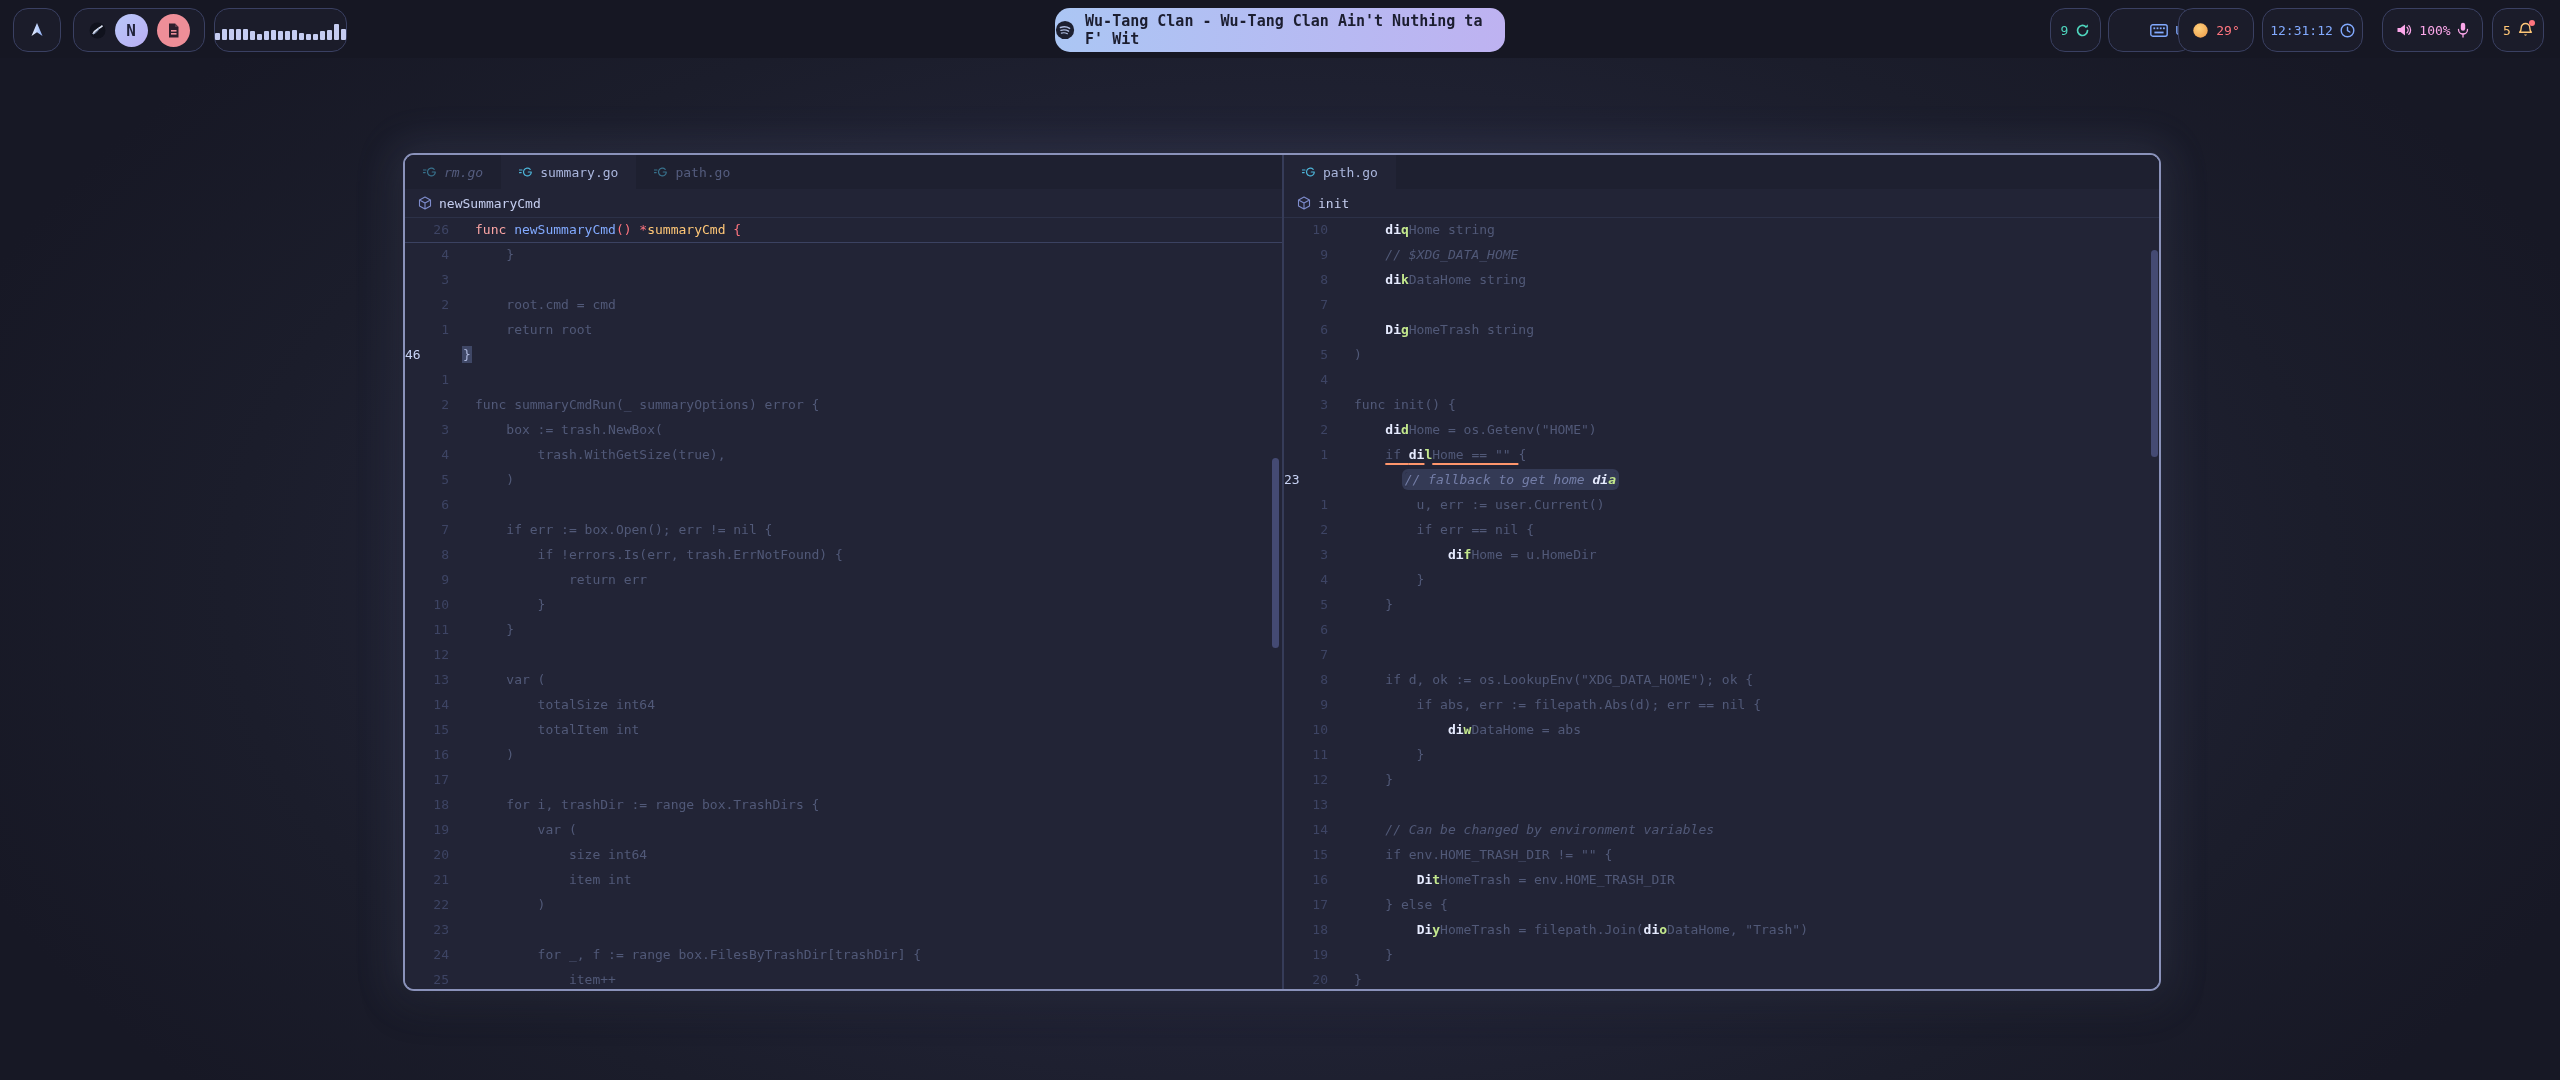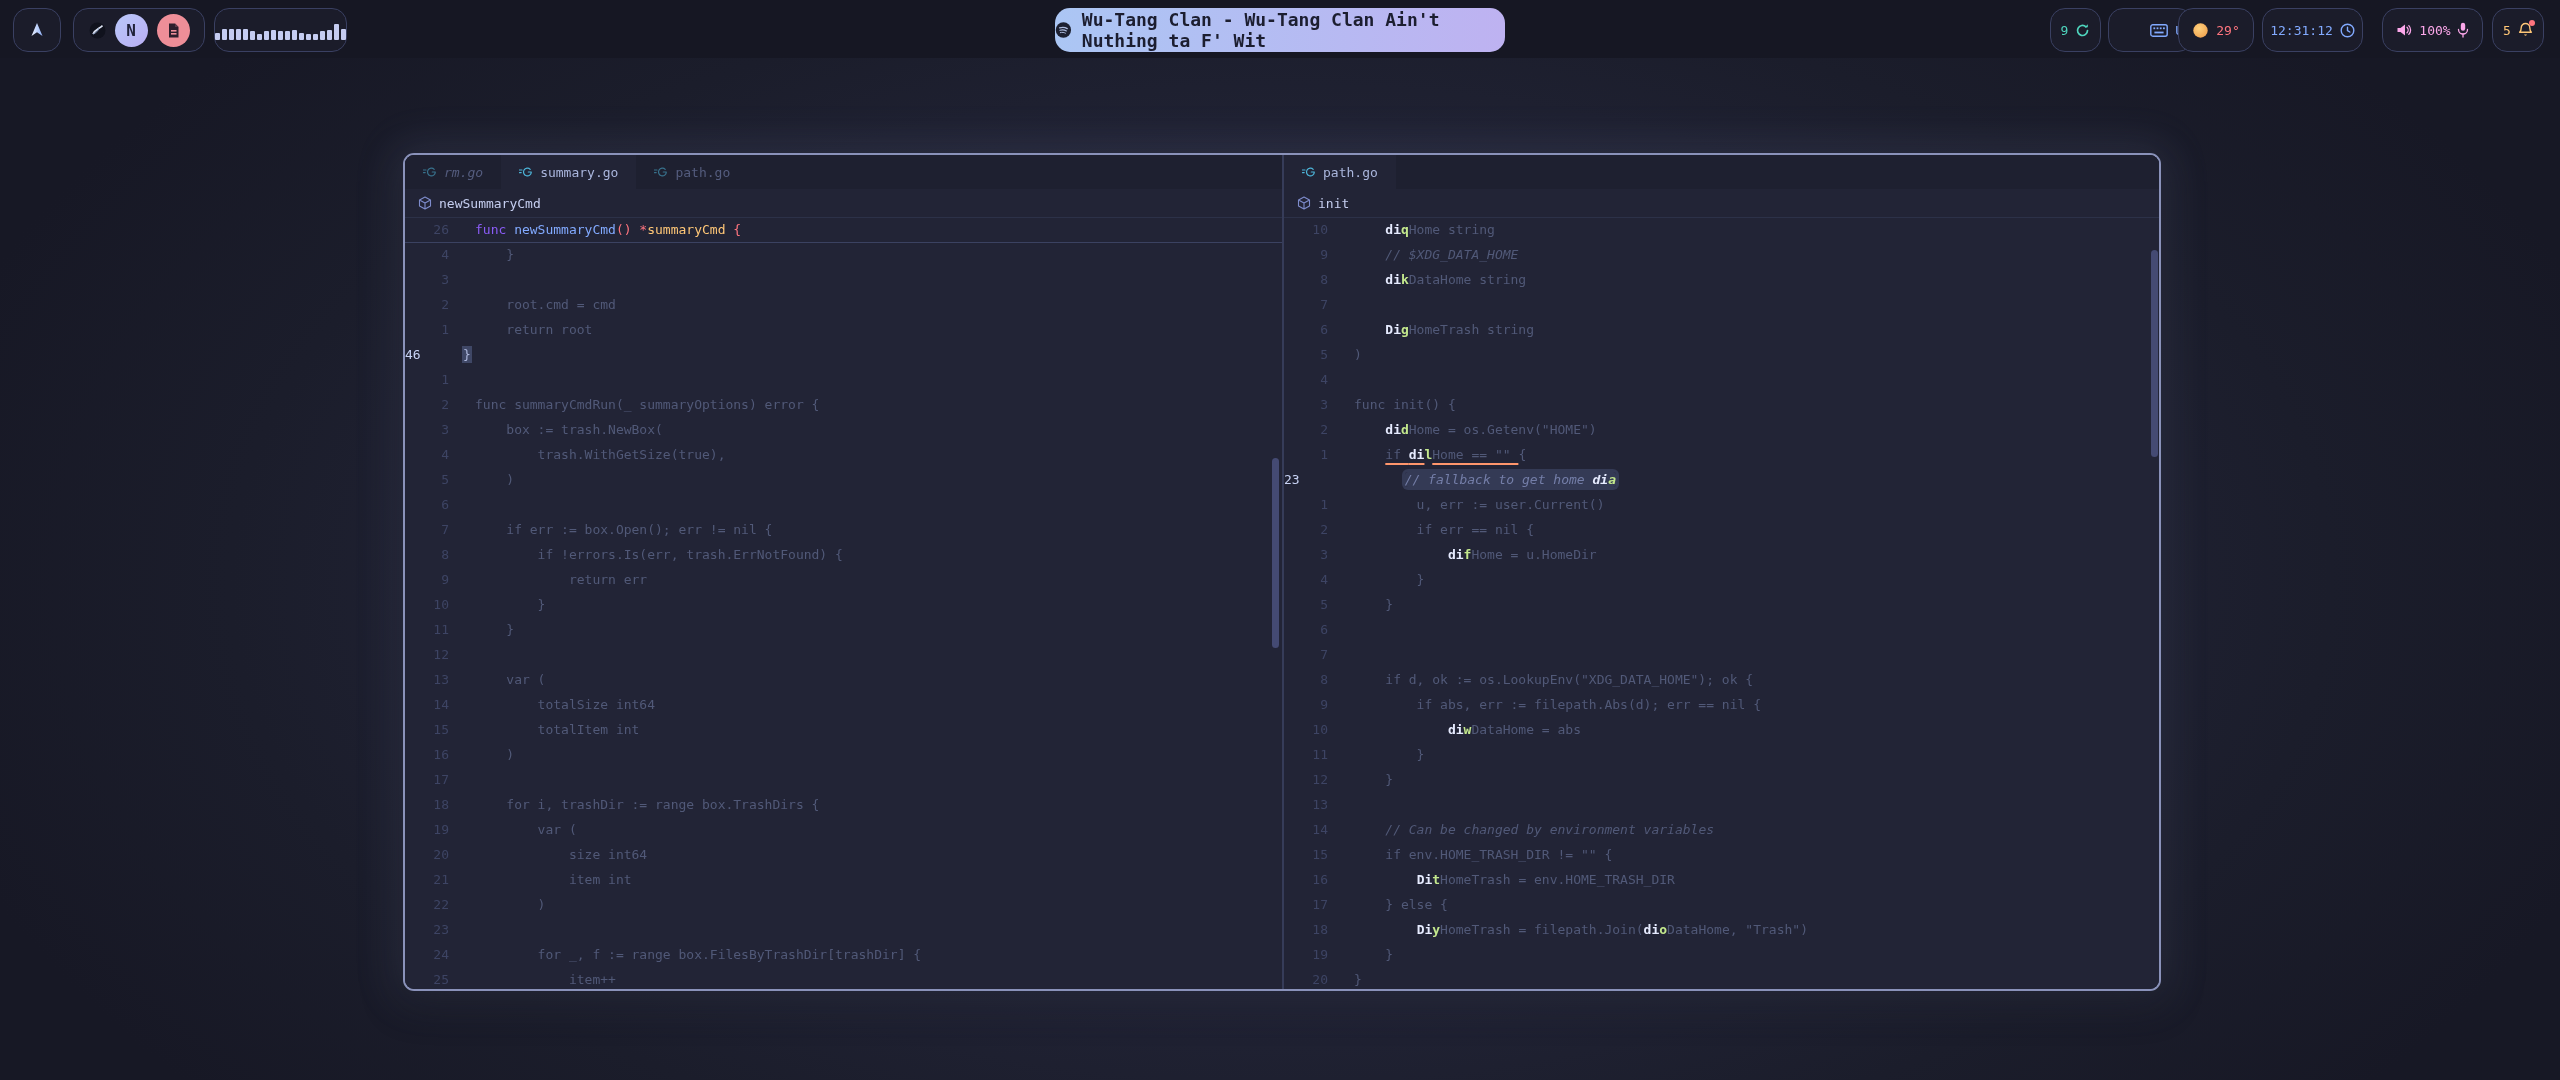--- a/index.html
+++ b/index.html
@@ -19,21 +19,21 @@
   .pill .txt{letter-spacing:0;}
   .launcher{left:13px;width:48px;}
   .workspaces{left:73px;width:132px;gap:9px;}
   .ws-badge{width:33px;height:33px;border-radius:50%;display:flex;align-items:center;justify-content:center;}
   .ws-n{background:linear-gradient(135deg,#b9c8fa,#b9aef3);color:#20223a;font-weight:bold;font-size:16px;}
   .ws-doc{background:#ee8e98;}
   .visualizer{left:214px;width:133px;}
   .bars{display:flex;align-items:flex-end;gap:2px;height:20px;}
   .bars i{display:block;width:5px;background:#c5ccf1;border-radius:1px;}
   .spotify{left:1055px;width:450px;border:none;background:linear-gradient(90deg,#abc6f4,#beb2f1);
-    color:#1c1e30;font-weight:bold;font-size:18px;gap:10px;}
+    color:#1c1e30;font-weight:bold;font-size:15px;gap:10px;}
   .p-updates{left:2050px;width:51px;color:#4fd6be;}
   .p-kb{left:2108px;width:85px;color:#82aaff;padding-left:40px;}
   .p-weather{left:2178px;width:76px;color:#ff757f;}
   .p-clock{left:2262px;width:101px;color:#82aaff;}
   .p-audio{left:2382px;width:101px;color:#fca7ea;gap:6px;}
   .p-notif{left:2492px;width:52px;color:#ffc777;}
   .bellwrap{position:relative;display:flex;}
   .belldot{position:absolute;right:-2px;top:-2px;width:6px;height:6px;border-radius:50%;background:#ff757f;}
   
   .window{
@@ -57,21 +57,21 @@
   .row.sticky{box-shadow:0 1px 0 #3b4261;}
   .gutter{flex:none;width:44px;text-align:right;color:#3d4464;}
   .row.cur .gutter{color:#c8d3f5;text-align:left;width:32px;}
   .src{margin-left:26px;}
   .s-d{color:#515978;}
   .s-c{color:#515978;font-style:italic;}
   .s-cc{color:#747ea8;font-style:italic;}
   .s-m{color:#e6ebff;font-weight:bold;}
   .s-l{color:#c3e88d;font-weight:bold;}
   .s-i{font-style:italic;}
-  .s-kw{color:#8b5cf6;}
+  .s-kw{color:#fca5a5;}
   .s-fn{color:#82aaff;}
   .s-ty{color:#ffc777;}
   .s-pr{color:#ff757f;}
   .s-u{text-decoration:underline;text-decoration-color:#ff966c;text-decoration-thickness:2px;text-underline-offset:4px;}
   .s-cur{background:#3f4766;color:#aeb8dd;box-shadow:0 0 0 1px #3f4766;}
   .hl-box{background:#343a55;border-radius:3px;box-shadow:0 0 0 3px #343a55;}
   .thumb{position:absolute;width:7px;border-radius:4px;background:#444a73;}
   .thumb.lp{left:867px;top:303px;height:190px;}
   .thumb.rp{left:1746px;top:95px;height:207px;}
   svg{display:block;}

